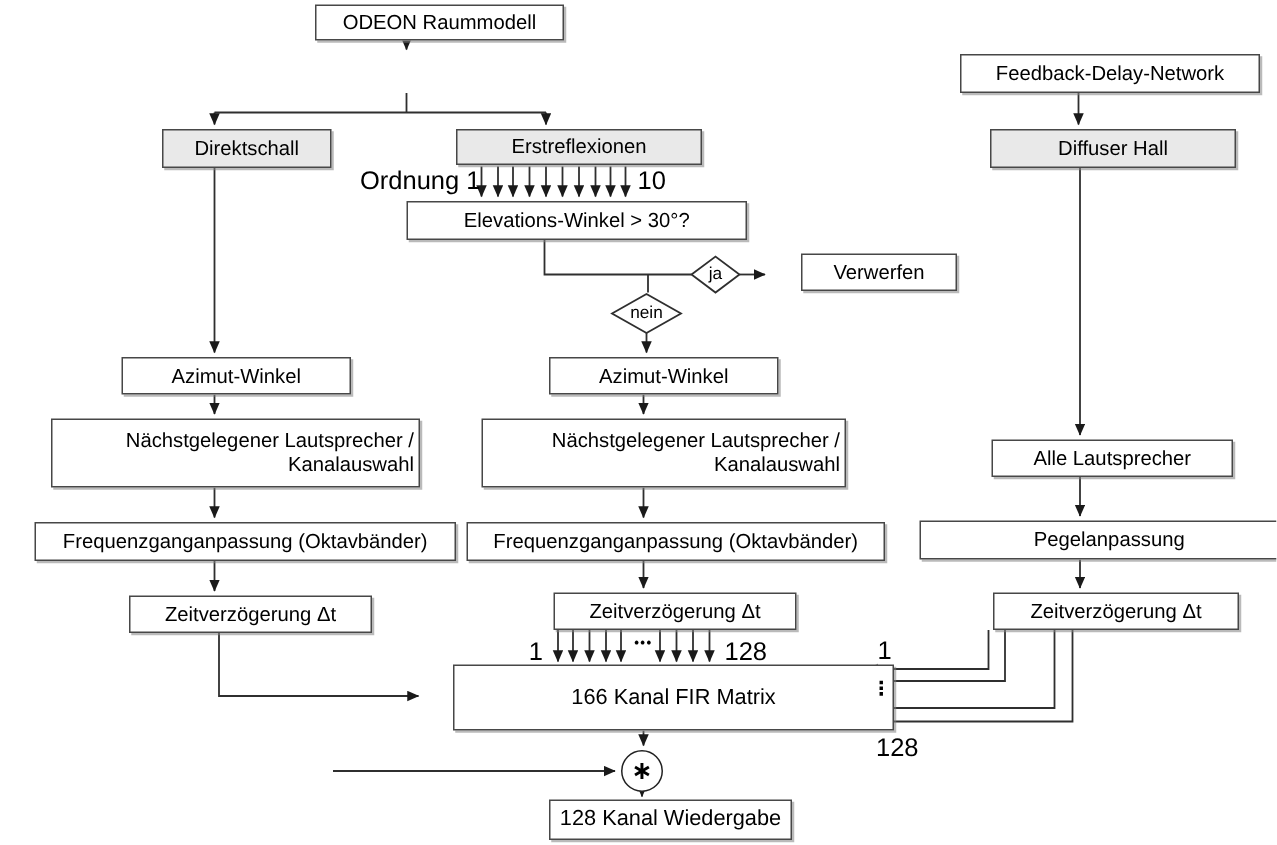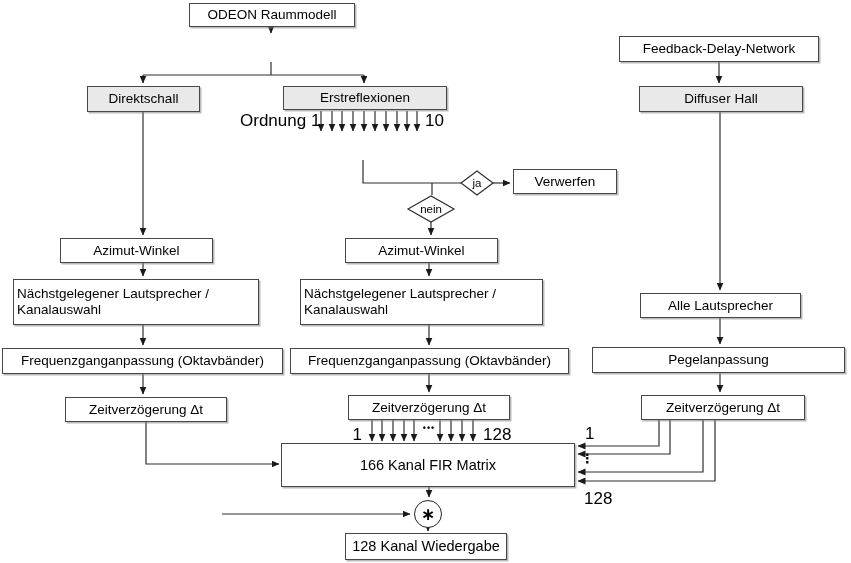--- a/index.html
+++ b/index.html
@@ -3,23 +3,23 @@
 <meta charset="utf-8">
 <style>
   html,body{margin:0;padding:0;background:#fff;}
   #stage{
     position:relative;width:851px;height:563px;background:#ffffff;
     font-family:"Liberation Sans","DejaVu Sans",sans-serif;color:#000;overflow:hidden;
   }
   #wires{position:absolute;left:0;top:0;width:851px;height:563px;}
   .node{
     position:absolute;box-sizing:border-box;display:flex;align-items:center;justify-content:center;
-    text-align:left;background:#ffffff;border:1.4px solid #474747;
+    text-align:right;background:#ffffff;border:1.4px solid #474747;
     box-shadow:1.5px 1.5px 0 rgba(130,130,130,.55);
-    font-size:13.5px;line-height:1.15;padding:1px 3px;
+    font-size:13.5px;line-height:1.15;padding:1px 3px;margin-left:21px;
   }
   .node--gray{background:#e9e9e9;}
   .node--big{font-size:14.5px;}
   .lbl{position:absolute;font-size:17px;line-height:1;white-space:nowrap;}
   .lbl--b{font-weight:bold;}
   .dtext{position:absolute;font-size:11.5px;line-height:1;text-align:center;}
   .op-circle{
     position:absolute;left:414px;top:500px;width:28px;height:28px;box-sizing:border-box;
     border:1.4px solid #222;border-radius:50%;background:#fff;
     display:flex;align-items:center;justify-content:center;font-size:17px;font-weight:bold;
@@ -106,20 +106,21 @@
   <div class="node" style="left:189px;top:3px;width:166px;height:24px">ODEON Raummodell</div>
   <div class="node" style="left:619px;top:36px;width:200px;height:26px">Feedback-Delay-Network</div>
 
   <div class="node node--gray" style="left:87px;top:86px;width:113px;height:26px">Direktschall</div>
   <div class="node node--gray" style="left:283px;top:86px;width:164px;height:24px">Erstreflexionen</div>
   <div class="node node--gray" style="left:639px;top:86px;width:164px;height:26px">Diffuser Hall</div>
 
   <div class="lbl" style="left:240px;top:112px;width:72px;text-align:right">Ordnung 1</div>
   <div class="lbl" style="left:425px;top:112px">10</div>
 
+  <div class="node" style="left:250px;top:134px;width:227px;height:26px">Elevations-Winkel &gt; 30°?</div>
   <div class="dtext" style="left:463px;top:178px;width:28px">ja</div>
   <div class="dtext" style="left:409px;top:204px;width:44px">nein</div>
   <div class="node" style="left:513px;top:169px;width:104px;height:25px">Verwerfen</div>
 
   <div class="node" style="left:60px;top:238px;width:153px;height:25px">Azimut-Winkel</div>
   <div class="node" style="left:13px;top:279px;width:246px;height:46px">Nächstgelegener Lautsprecher / Kanalauswahl</div>
   <div class="node" style="left:2px;top:348px;width:281px;height:26px">Frequenzganganpassung (Oktavbänder)</div>
   <div class="node" style="left:65px;top:397px;width:162px;height:25px">Zeitverzögerung Δt</div>
 
   <div class="node" style="left:345px;top:238px;width:153px;height:25px">Azimut-Winkel</div>

